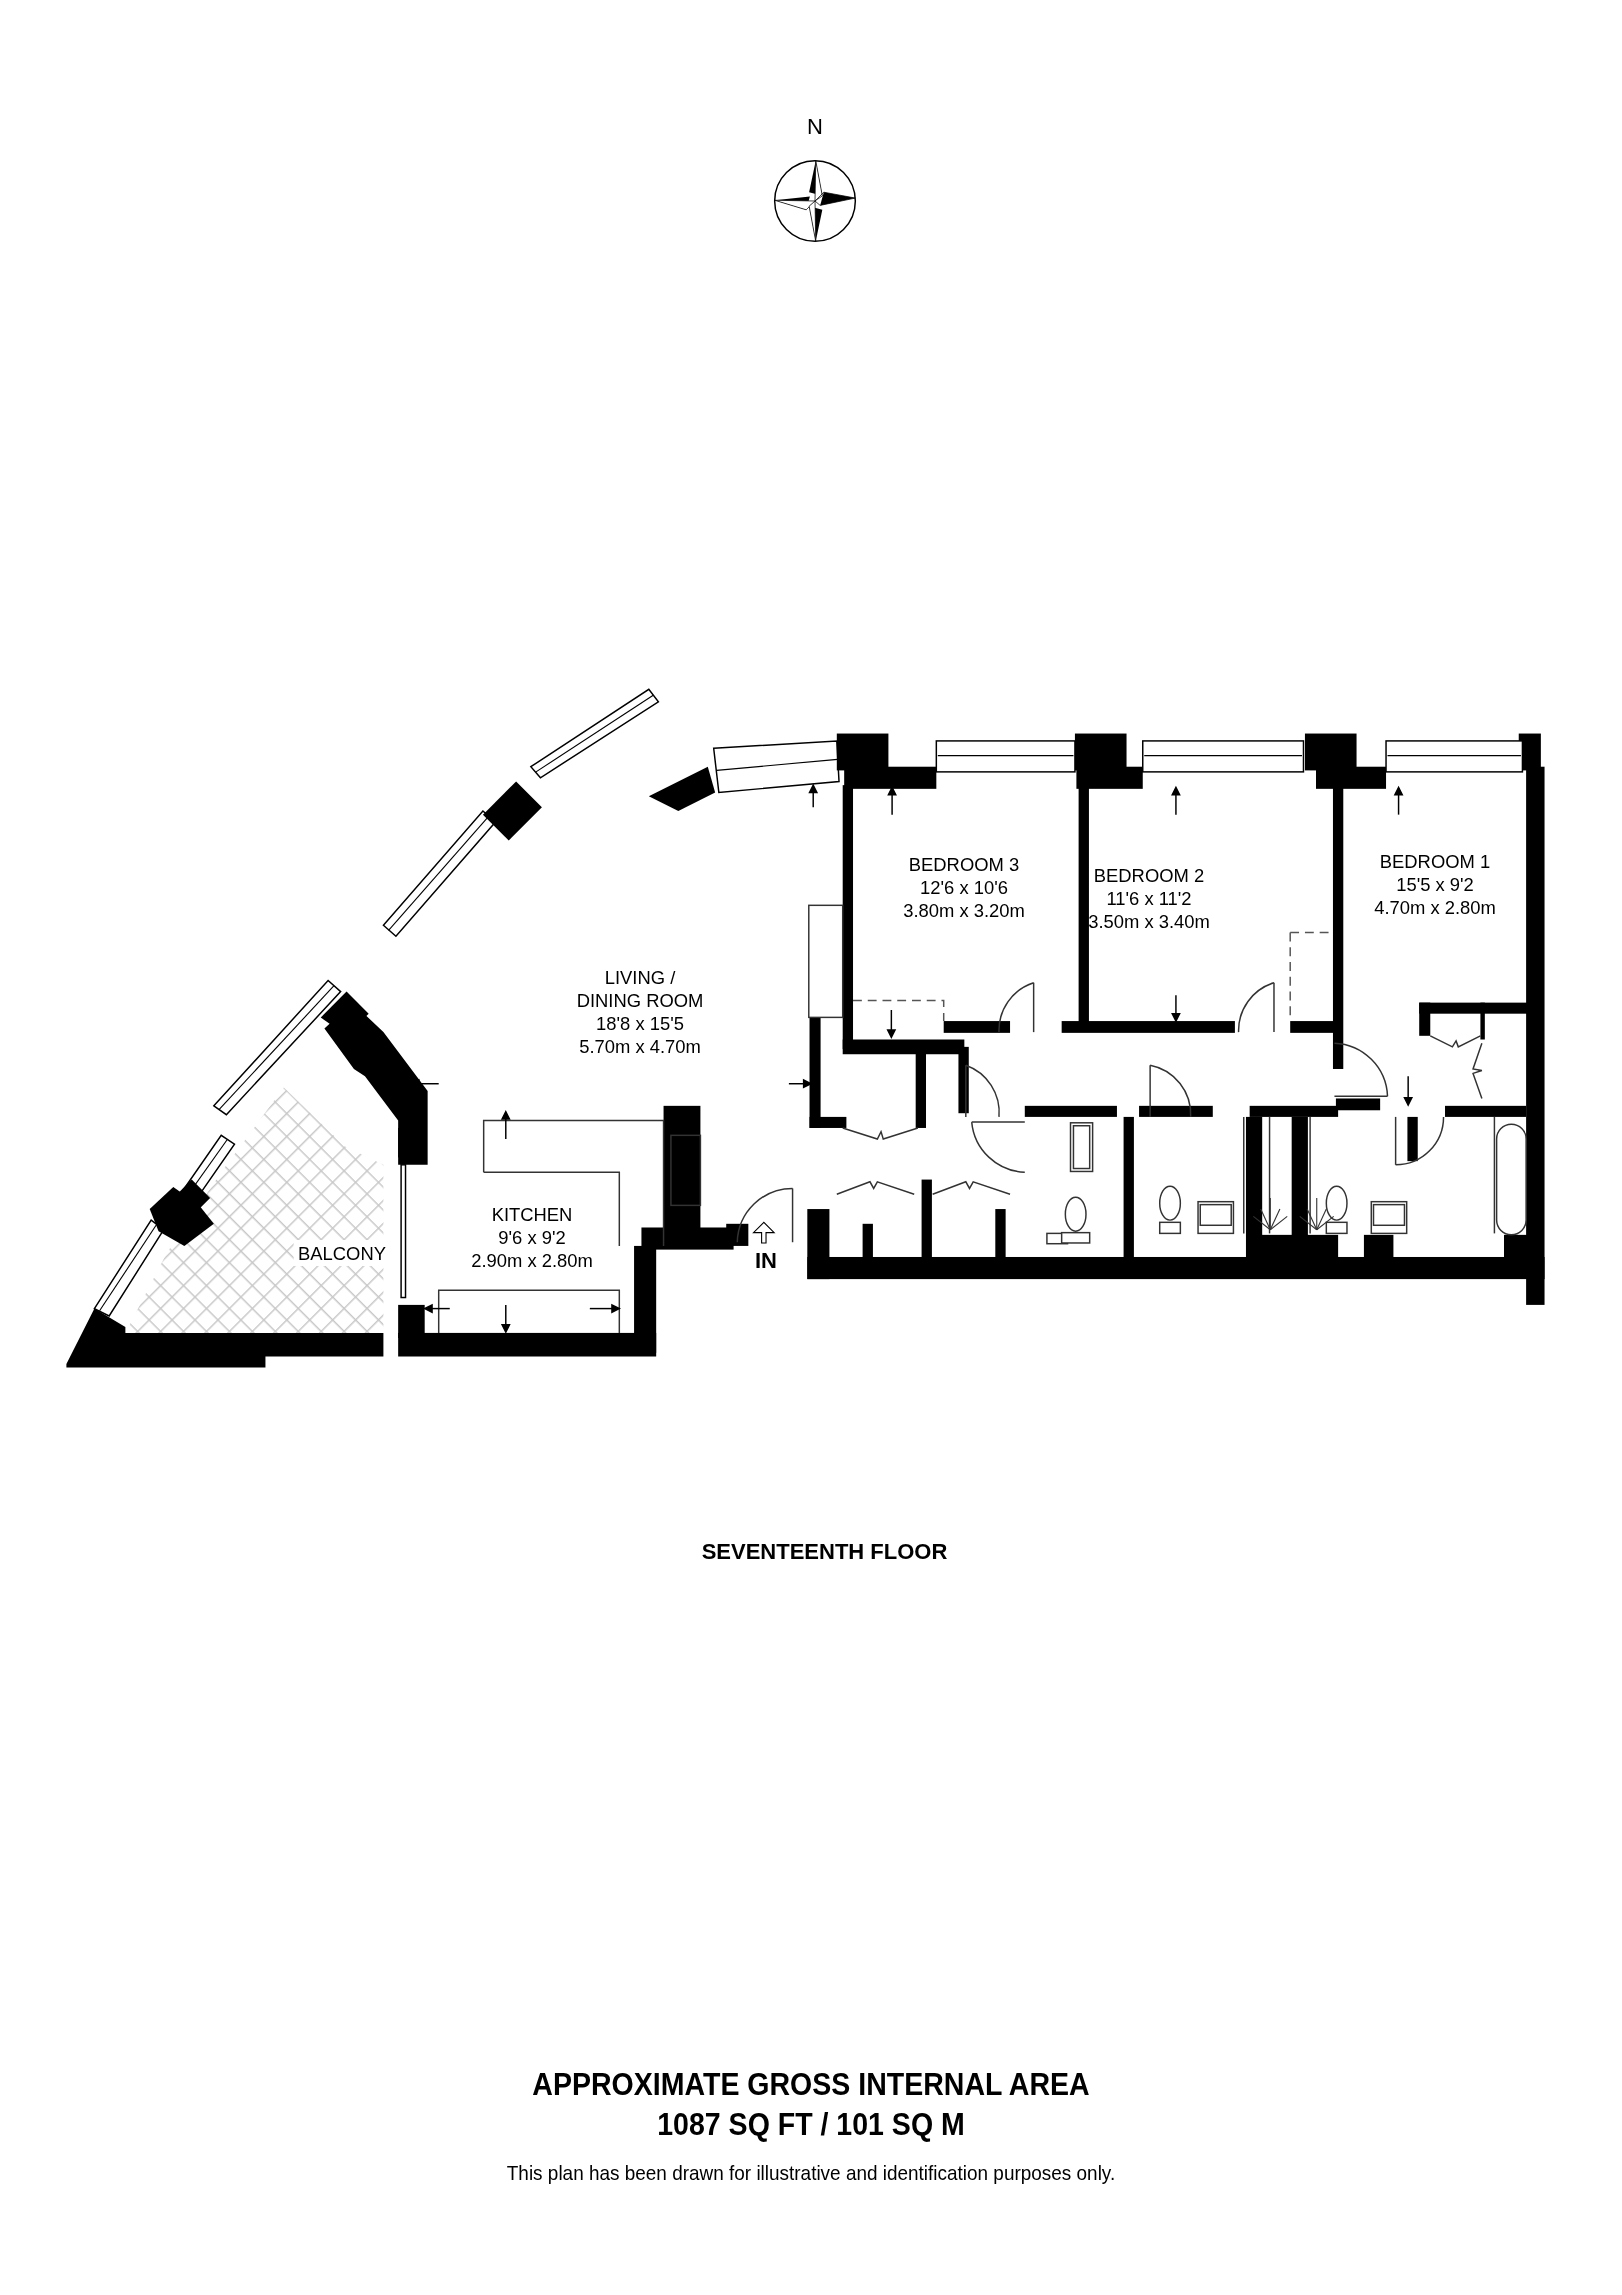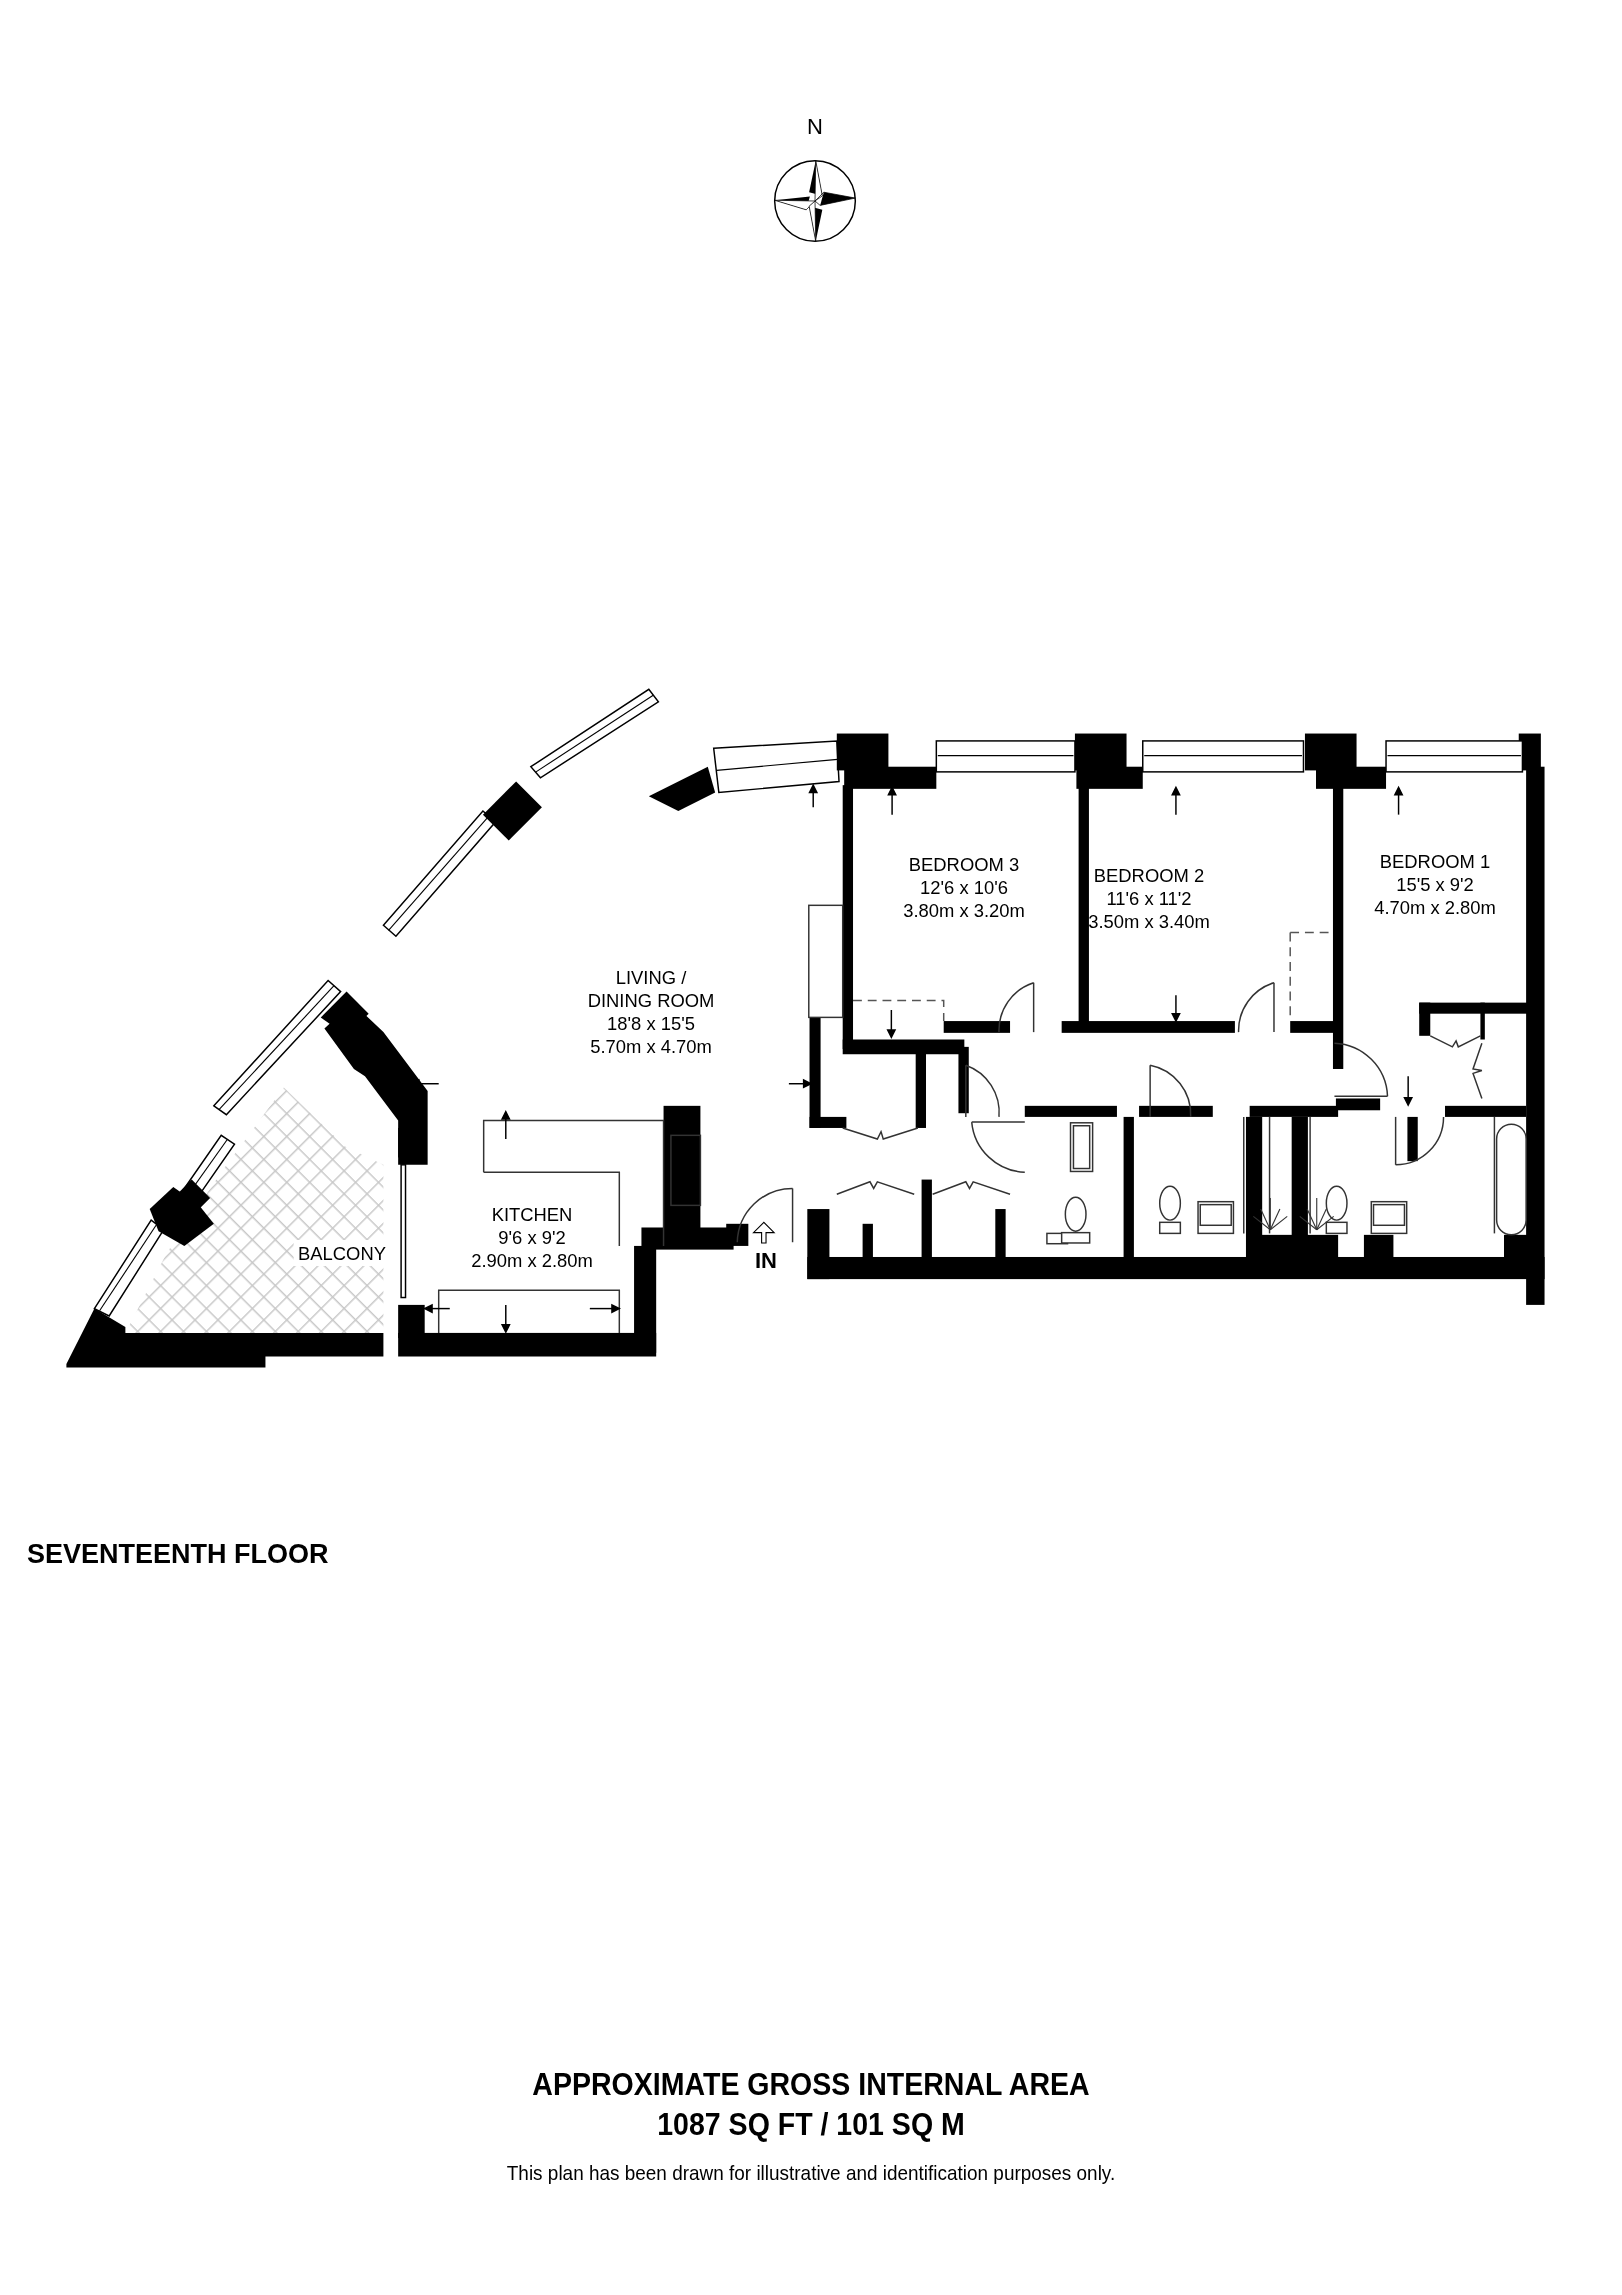--- a/index.html
+++ b/index.html
@@ -8,22 +8,22 @@
   .compass { position: absolute; left: 767px; top: 114px; width: 96px; height: 125px; }
   .compass-n { position: absolute; left: 0; right: 0; top: 0; text-align: center;
                font-size: 22px; line-height: 25px; }
   .compass svg { position: absolute; left: 3.7px; top: 43px; }
   .plan { position: absolute; left: 0; top: 0; }
   .room-label { position: absolute; text-align: center; font-size: 18.4px; line-height: 23px;
                 white-space: nowrap; transform: translateX(-50%); }
   .room-label span { display: block; }
   .balcony-label { background: #fff; padding: 1.5px 4.4px; }
   .in-label { position: absolute; font-size: 22px; left: 755px; top: 1248px; font-weight: bold; }
-  .floor-title { position: absolute; left: 0; right: 0; top: 1539px; 
-                 font-weight: bold; font-size: 27px; margin-left: 27px; }
+  .floor-title { position: absolute; left: 0; right: 0; top: 1539px; text-align: center;
+                 font-weight: bold; font-size: 22px; margin-left: 27px; }
   .area-title { position: absolute; left: 0; right: 0; top: 2065px; text-align: center;
                 font-weight: bold; font-size: 31px; line-height: 40px; transform: scaleX(0.92); }
   .disclaimer { position: absolute; left: 0; right: 0; top: 2161px; text-align: center;
                 font-size: 20.6px; transform: scaleX(0.92); }
 </style>
 </head>
 <body>
 
 <div class="compass">
   <div class="compass-n">N</div>
@@ -254,21 +254,21 @@
       <polygon points="586,1770 586,1780 576,1775"></polygon>
     <line x1="800" y1="1775" x2="838" y2="1775"></line>
       <polygon points="830,1770 830,1780 840,1775"></polygon>
   </g>
 
   <g stroke="#000" stroke-width="1.5" fill="#fff">
     <polygon points="1036,1658 1022,1672 1033,1672 1033,1686 1039,1686 1039,1672 1050,1672"></polygon>
   </g>
 </svg>
 
-<div class="room-label" style="left:640px; top:966px;margin-left:11px;">
+<div class="room-label" style="left:640px; top:966px;">
   <span>LIVING /</span>
   <span>DINING ROOM</span>
   <span>18'8 x 15'5</span>
   <span>5.70m x 4.70m</span>
 </div>
 
 <div class="room-label" style="left:532px; top:1203px;">
   <span>KITCHEN</span>
   <span>9'6 x 9'2</span>
   <span>2.90m x 2.80m</span>

